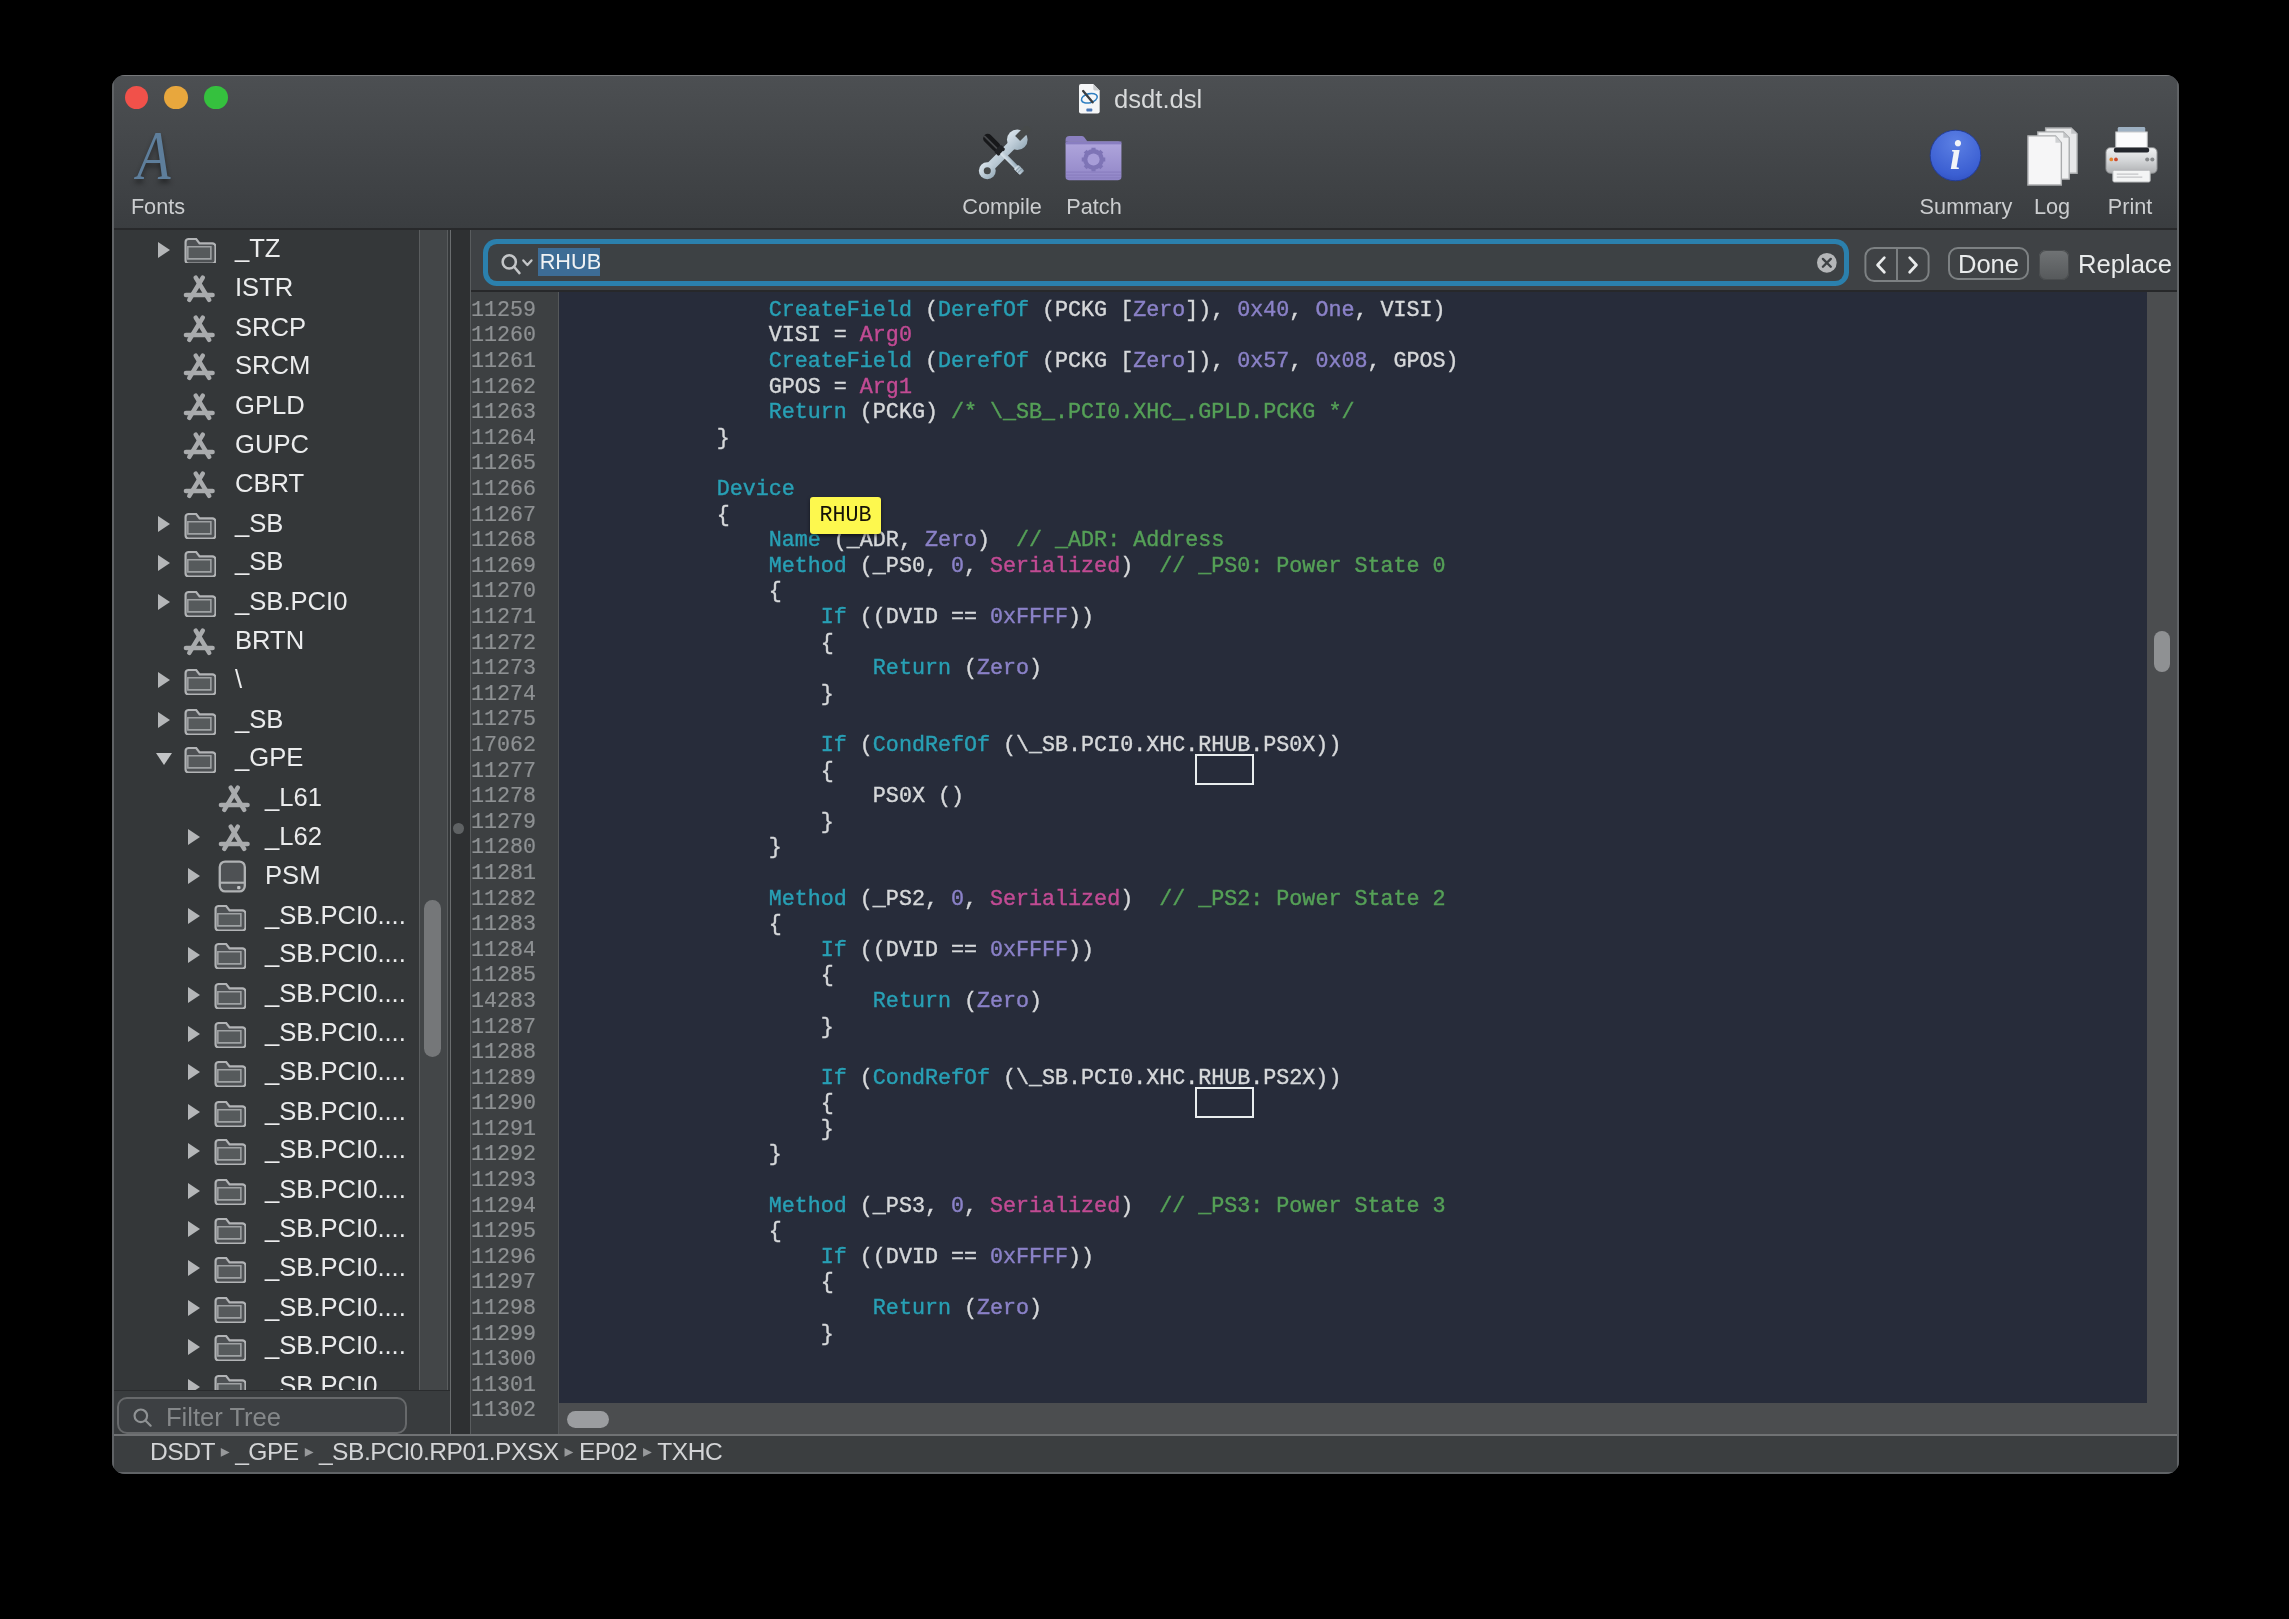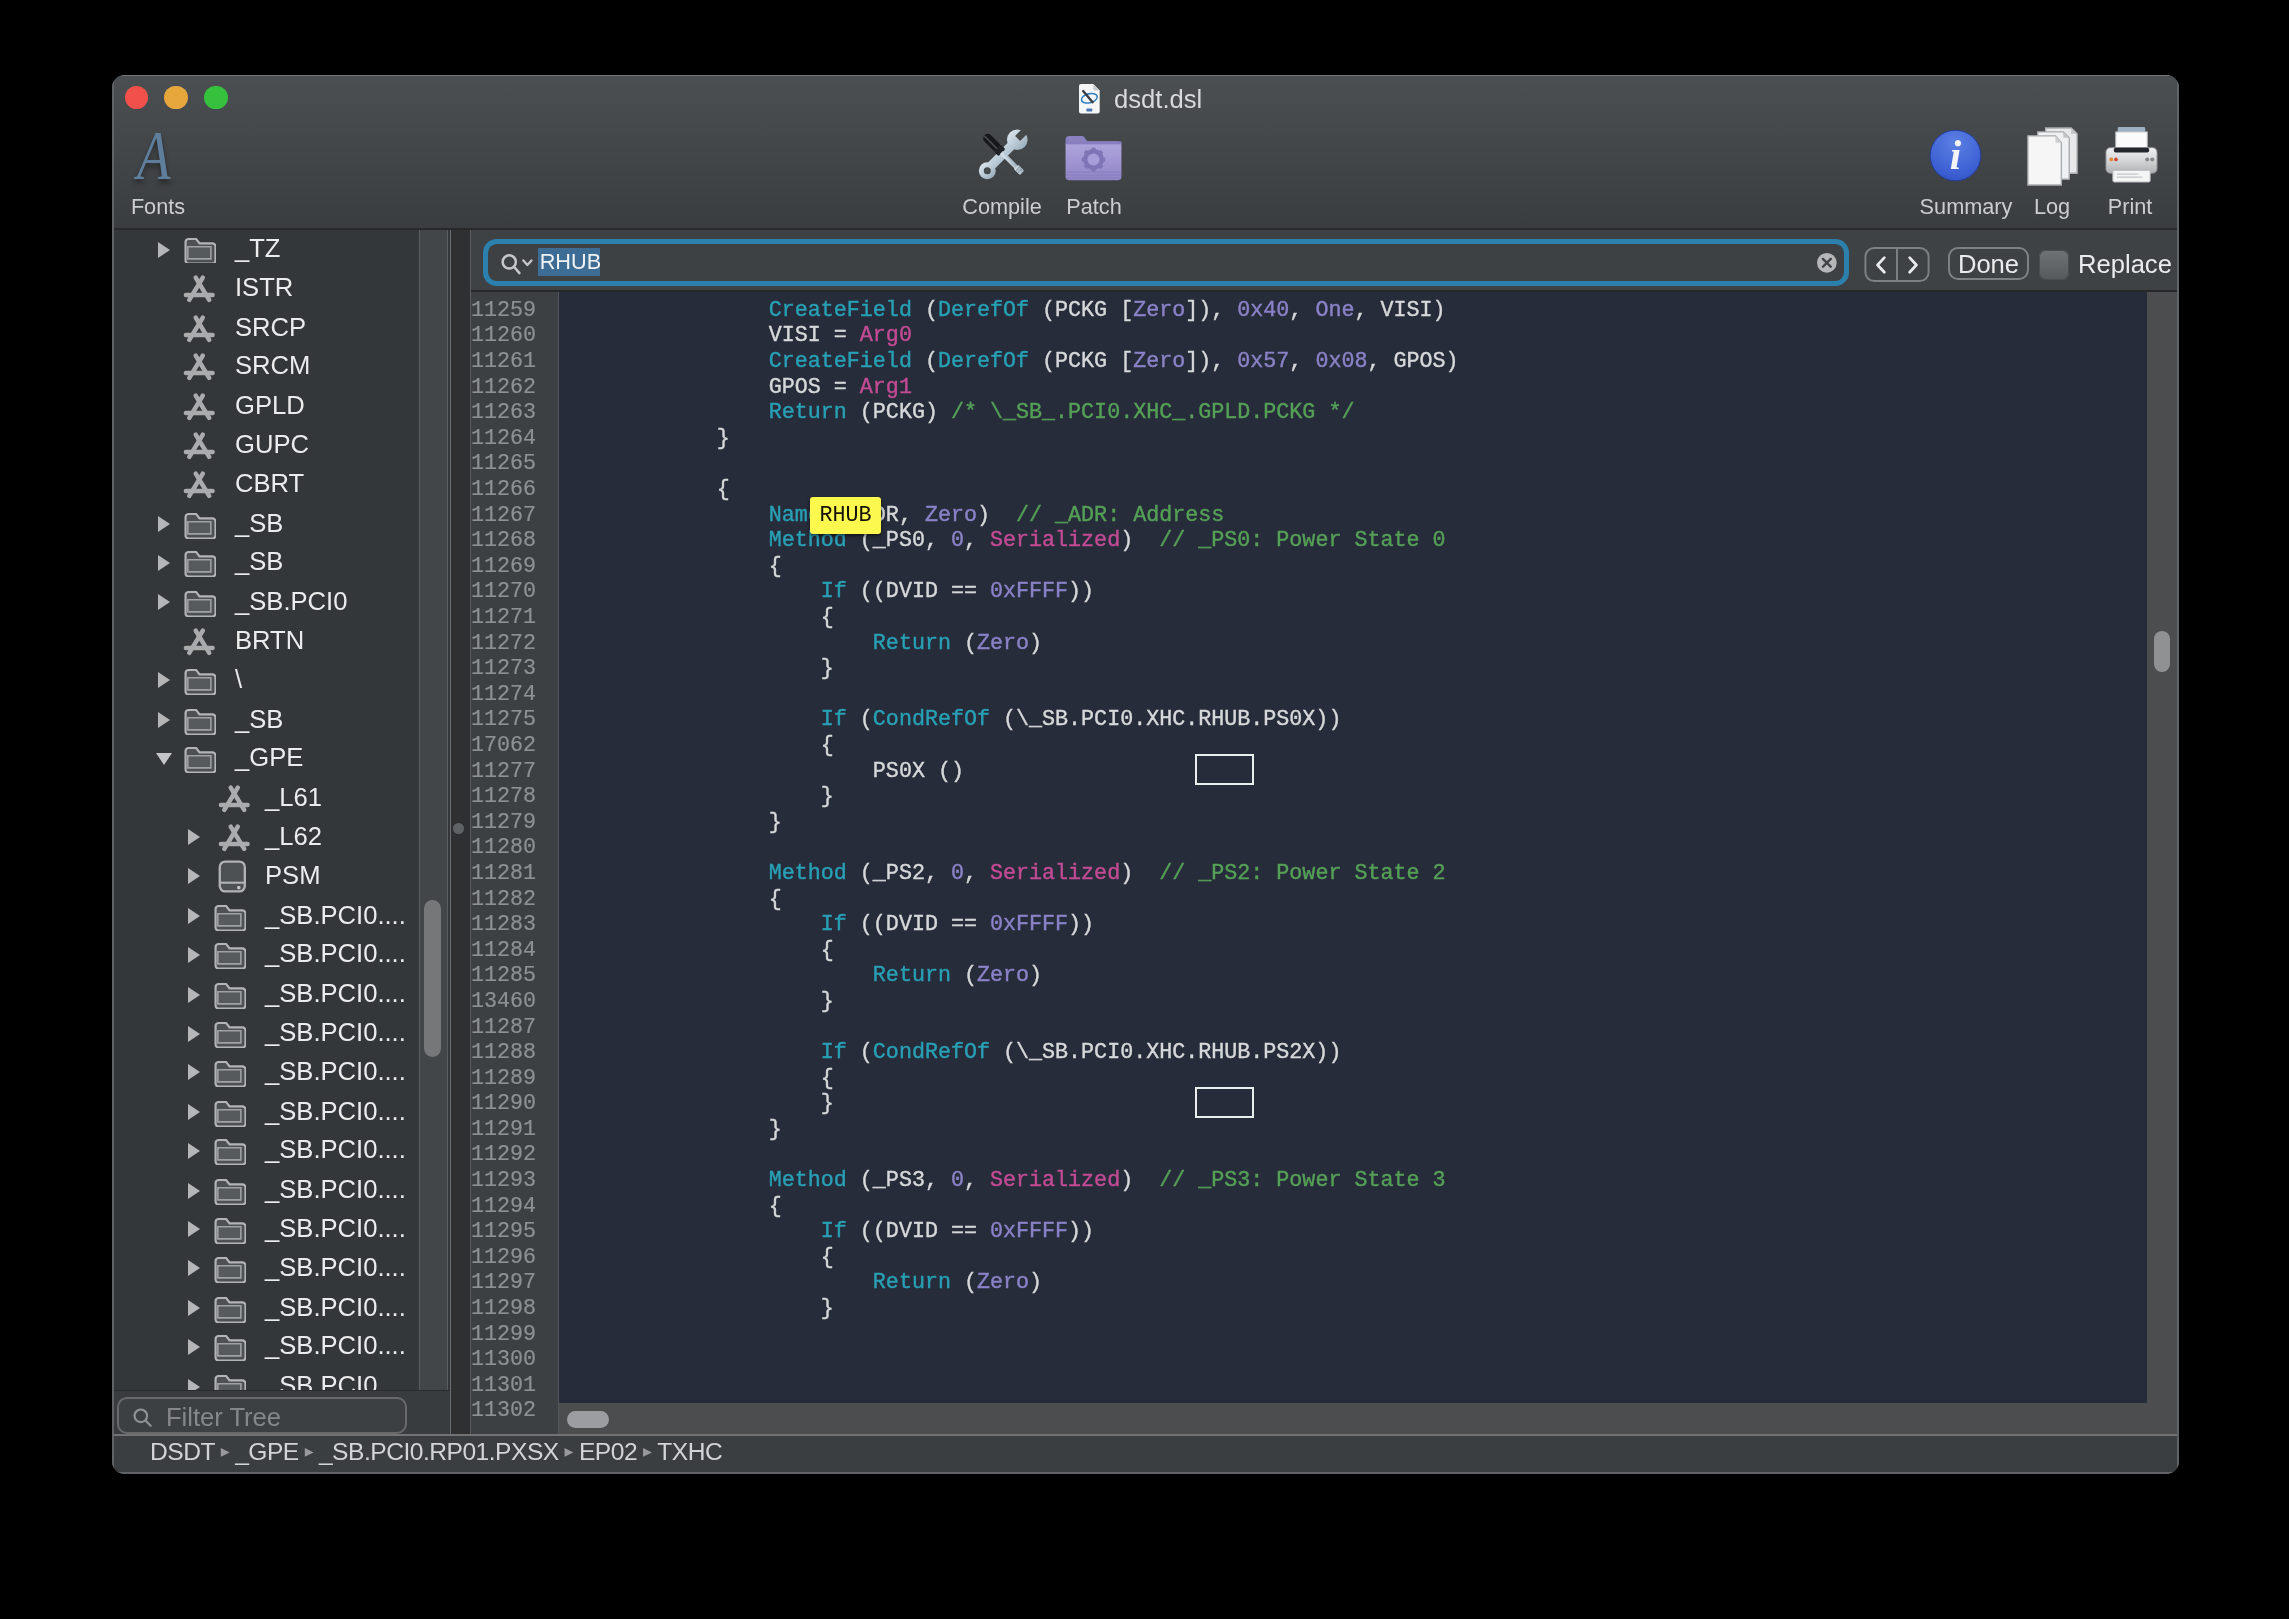--- a/index.html
+++ b/index.html
@@ -448,21 +448,21 @@
 <div class="gl">17062</div>
 <div class="gl">11277</div>
 <div class="gl">11278</div>
 <div class="gl">11279</div>
 <div class="gl">11280</div>
 <div class="gl">11281</div>
 <div class="gl">11282</div>
 <div class="gl">11283</div>
 <div class="gl">11284</div>
 <div class="gl">11285</div>
-<div class="gl">13460</div>
+<div class="gl">14283</div>
 <div class="gl">11287</div>
 <div class="gl">11288</div>
 <div class="gl">11289</div>
 <div class="gl">11290</div>
 <div class="gl">11291</div>
 <div class="gl">11292</div>
 <div class="gl">11293</div>
 <div class="gl">11294</div>
 <div class="gl">11295</div>
 <div class="gl">11296</div>
@@ -475,20 +475,21 @@
   </div>
   <div id="code">
       <div id="codepad"></div>
 <div class="cl"><span class="p">                </span><span class="k">CreateField</span><span class="p"> (</span><span class="k">DerefOf</span><span class="p"> (PCKG [</span><span class="n">Zero</span><span class="p">]), </span><span class="n">0x40</span><span class="p">, </span><span class="n">One</span><span class="p">, VISI)</span></div>
 <div class="cl"><span class="p">                VISI = </span><span class="a">Arg0</span></div>
 <div class="cl"><span class="p">                </span><span class="k">CreateField</span><span class="p"> (</span><span class="k">DerefOf</span><span class="p"> (PCKG [</span><span class="n">Zero</span><span class="p">]), </span><span class="n">0x57</span><span class="p">, </span><span class="n">0x08</span><span class="p">, GPOS)</span></div>
 <div class="cl"><span class="p">                GPOS = </span><span class="a">Arg1</span></div>
 <div class="cl"><span class="p">                </span><span class="k">Return</span><span class="p"> (PCKG) </span><span class="c">/* \_SB_.PCI0.XHC_.GPLD.PCKG */</span></div>
 <div class="cl"><span class="p">            }</span></div>
 <div class="cl"></div>
+<div class="cl"><span class="p">            </span><span class="k">Device</span></div>
 <div class="cl"><span class="p">            {</span></div>
 <div class="cl"><span class="p">                </span><span class="k">Name</span><span class="p"> (_ADR, </span><span class="n">Zero</span><span class="p">)  </span><span class="c">// _ADR: Address</span></div>
 <div class="cl"><span class="p">                </span><span class="k">Method</span><span class="p"> (_PS0, </span><span class="n">0</span><span class="p">, </span><span class="a">Serialized</span><span class="p">)  </span><span class="c">// _PS0: Power State 0</span></div>
 <div class="cl"><span class="p">                {</span></div>
 <div class="cl"><span class="p">                    </span><span class="k">If</span><span class="p"> ((DVID == </span><span class="n">0xFFFF</span><span class="p">))</span></div>
 <div class="cl"><span class="p">                    {</span></div>
 <div class="cl"><span class="p">                        </span><span class="k">Return</span><span class="p"> (</span><span class="n">Zero</span><span class="p">)</span></div>
 <div class="cl"><span class="p">                    }</span></div>
 <div class="cl"></div>
 <div class="cl"><span class="p">                    </span><span class="k">If</span><span class="p"> (</span><span class="k">CondRefOf</span><span class="p"> (\_SB.PCI0.XHC.RHUB.PS0X))</span></div>

